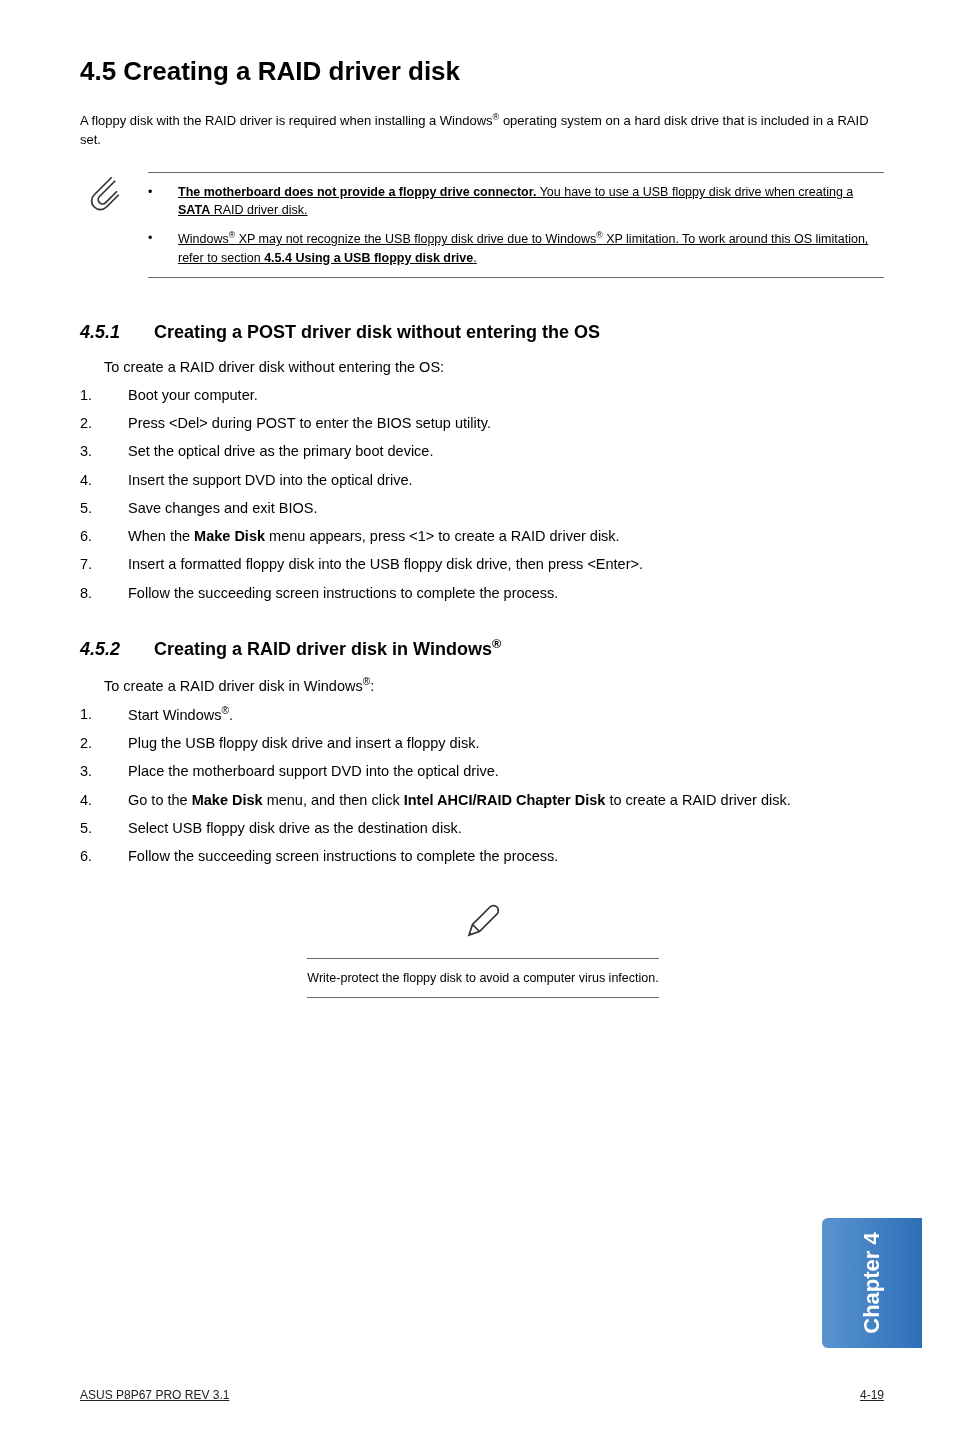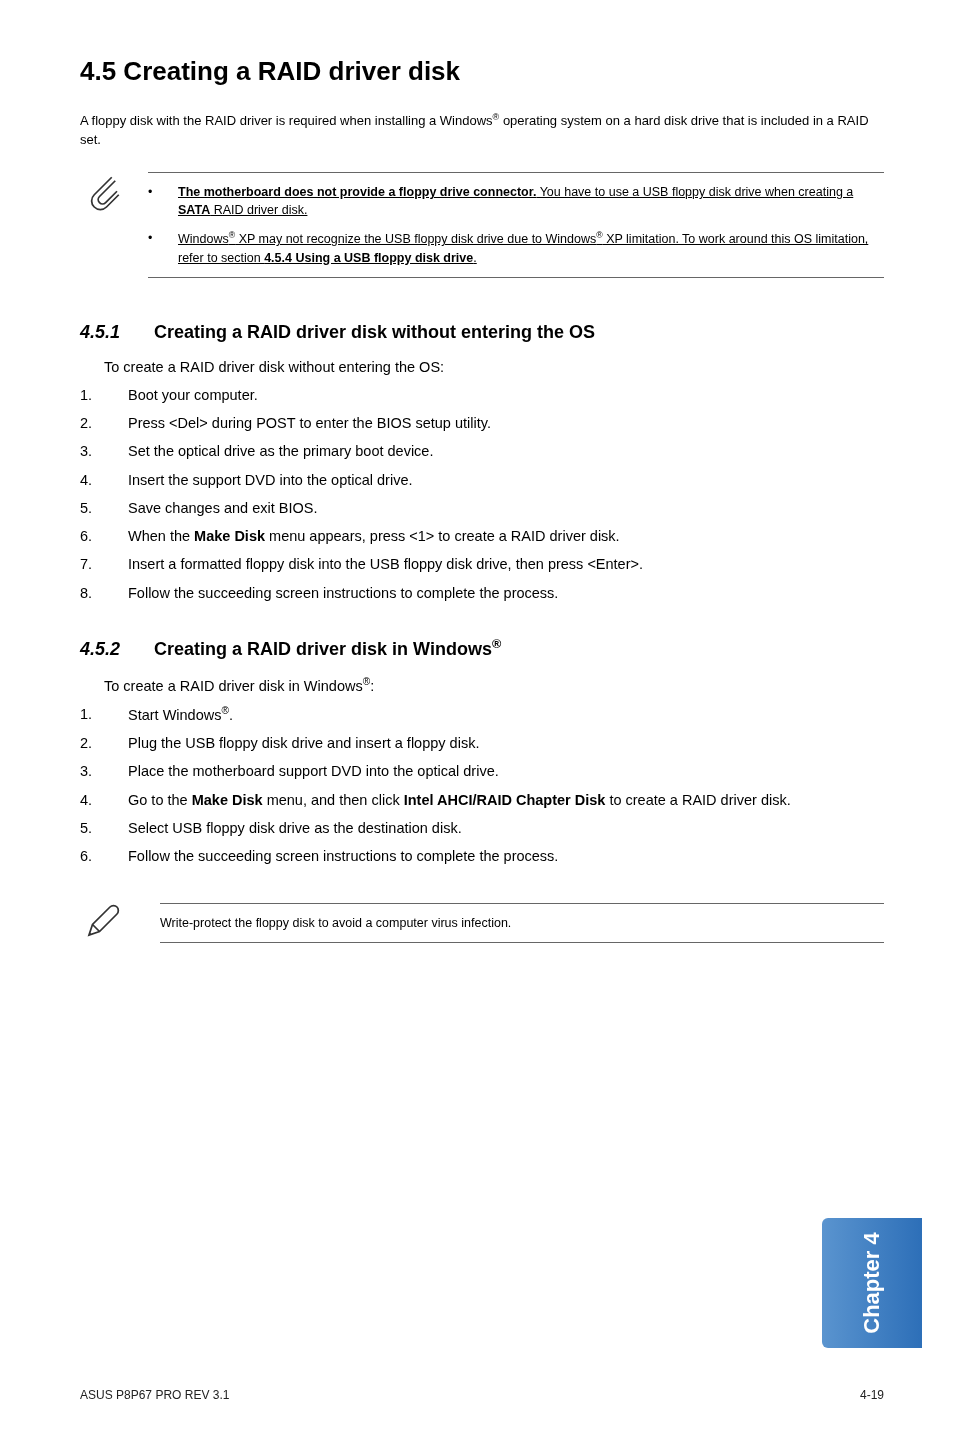--- a/index.html
+++ b/index.html
@@ -72,23 +72,24 @@
     margin-bottom: 8px;
     line-height: 1.4;
   }
   ol.steps li .n { width: 48px; flex-shrink: 0; }
   ol.steps li .t { flex: 1; }
   .sup { font-size: 0.7em; vertical-align: super; }
 
   .note-box2 {
     display: flex;
     align-items: center;
-    gap: 36px;
+    gap: 12px;
     margin-left: 2px;
     margin-bottom: 20px;
+    flex-direction: column;
   }
   .note-content2 {
     flex: 1;
     border-top: 1px solid #666;
     border-bottom: 1px solid #666;
     padding: 12px 0;
     font-size: 12.5px;
   }
 
   .side-tab {
@@ -114,20 +115,21 @@
 
   .footer {
     position: absolute;
     bottom: 36px;
     left: 80px;
     right: 70px;
     display: flex;
     justify-content: space-between;
     font-size: 12px;
     color: #222;
+    text-decoration: underline;
   }
 </style>
 </head>
 <body>
 
 <h1 class="h1">4.5     Creating a RAID driver disk</h1>
 
 <p class="intro">
   <span>A floppy disk with the RAID driver is required when installing a Windows</span><span class="sup">®</span><span> operating system on a hard disk drive that is included in a RAID set.</span>
 </p>
@@ -151,21 +153,21 @@
         <span class="bullet">•</span>
         <span class="txt">
           <span>Windows</span><span class="sup">®</span><span> XP may not recognize the USB floppy disk drive due to Windows</span><span class="sup">®</span><span> XP limitation. To work around this OS limitation, refer to section </span><b>4.5.4 Using a USB floppy disk drive</b><span>.</span>
         </span>
       </li>
     </ul>
   </div>
 </div>
 
 <h2 class="h2">
-  <span class="num">4.5.1</span><span>Creating a RAID driver disk without entering the OS</span>
+  <span class="num">4.5.1</span><span>Creating a POST driver disk without entering the OS</span>
 </h2>
 <p class="section-intro">To create a RAID driver disk without entering the OS:</p>
 <ol class="steps" id="steps451">
     <li>
       <span class="n">1.</span>
       <span class="t">Boot your computer.</span>
     </li>
     <li>
       <span class="n">2.</span>
       <span class="t">Press &lt;Del&gt; during POST to enter the BIOS setup utility.</span>

